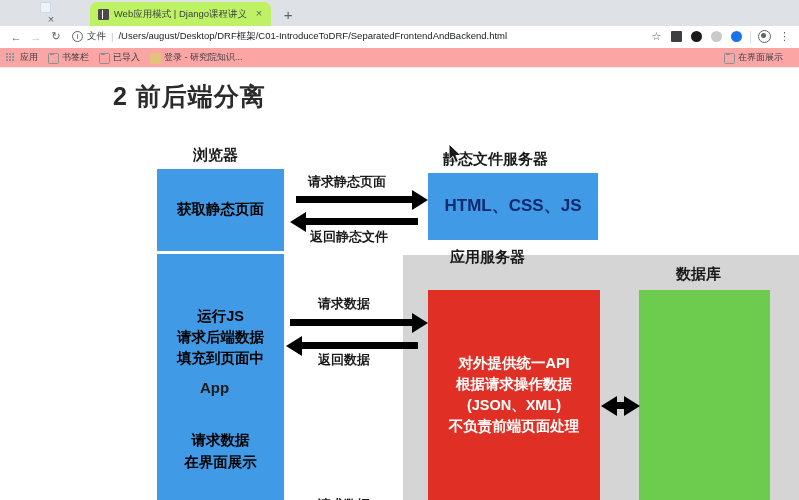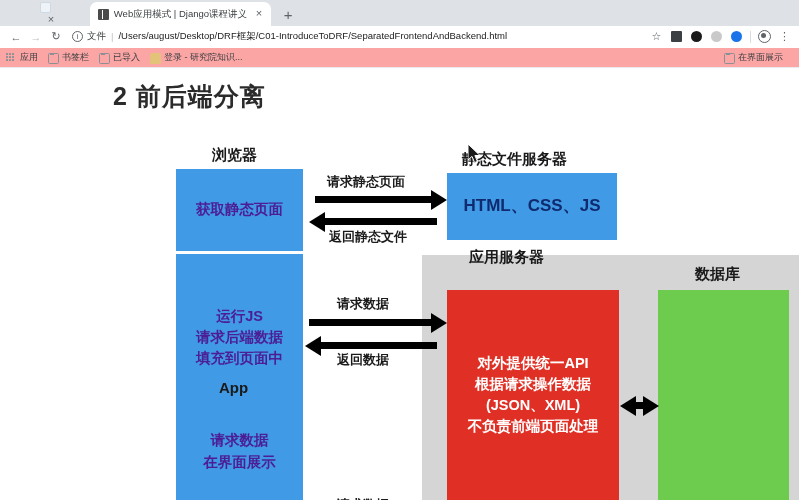--- a/index.html
+++ b/index.html
@@ -26,21 +26,21 @@
     display: flex;
     align-items: center;
     padding: 0 6px 0 8px;
     font-size: 9.5px;
     color: #3c4043;
     border-radius: 7px 7px 0 0;
     position: relative;
     max-width: 210px;
   }
   .tab.inactive { background: transparent; color: #4a4e52; flex-direction: column; }
-  .tab.active { background: #ffffff; }
+  .tab.active { background: #bef264; }
   .tab .favicon {
     width: 11px; height: 11px;
     margin-right: 5px;
     flex: 0 0 11px;
     display: inline-block;
     position: relative;
   }
   .fav-cloud {
     border-radius: 2px;
     background: #eef3f8;
@@ -204,21 +204,21 @@
   .page-title {
     position: absolute;
     left: 113px; top: 12px;
     font-size: 25px;
     font-weight: bold;
     color: #2b2b2b;
     letter-spacing: 1px;
   }
 
   
-  .diagram { position: absolute; left: 0; top: 0; width: 779px; height: 432px; margin-left: 19px; }
+  .diagram { position: absolute; left: 0; top: 0; width: 779px; height: 432px; }
 
   .lbl {
     position: absolute;
     font-size: 15px;
     font-weight: bold;
     color: #1a1a1a;
     white-space: nowrap;
   }
 
   .box {
@@ -228,21 +228,21 @@
     align-items: center;
     justify-content: center;
   }
   .box span {
     font-size: 14.5px;
     font-weight: bold;
     line-height: 1.45;
     white-space: nowrap;
   }
   .blue { background: #409ae5; }
-  .blue span { color: #4c1d95; }
+  .blue span { color: #000000; }
   .red { background: #e03025; }
   .red span { color: #ffffff; }
   .green { background: #6dcc4d; }
   .graypanel { position: absolute; background: #d5d5d5; }
 
   .htmlcss { font-size: 17px !important; color: #0f2a6e !important; }
 
   
   .arrow-line {
     position: absolute;

